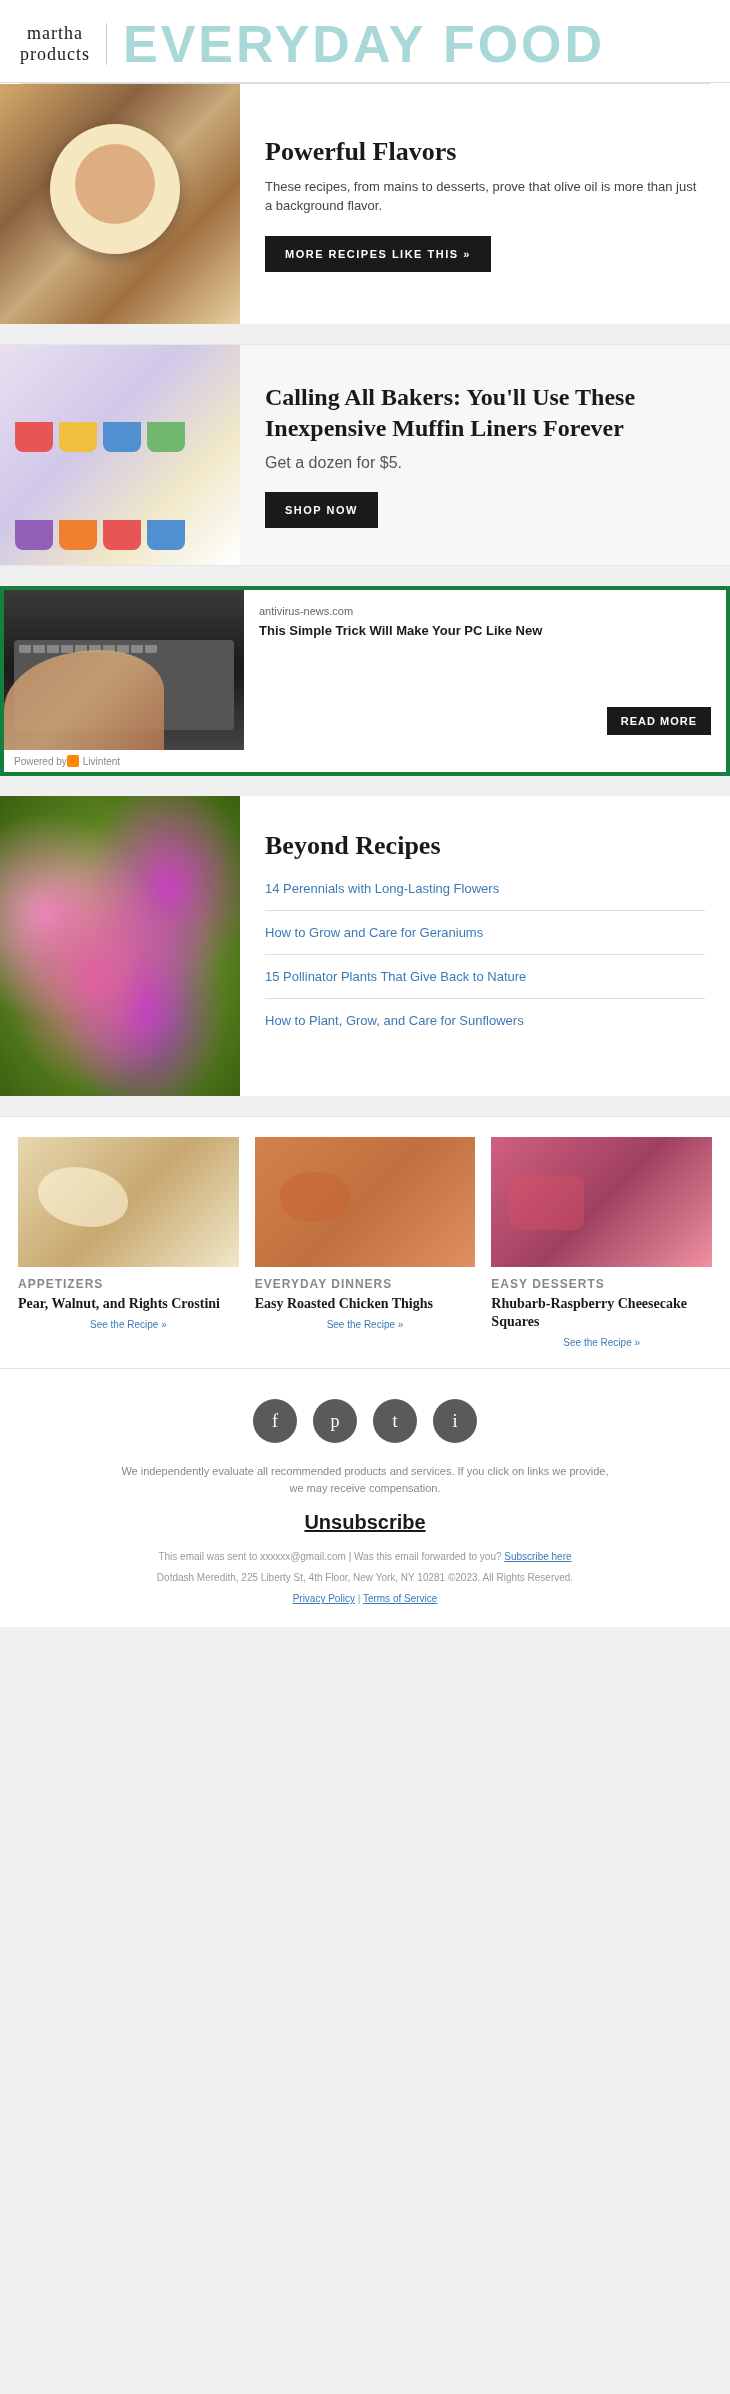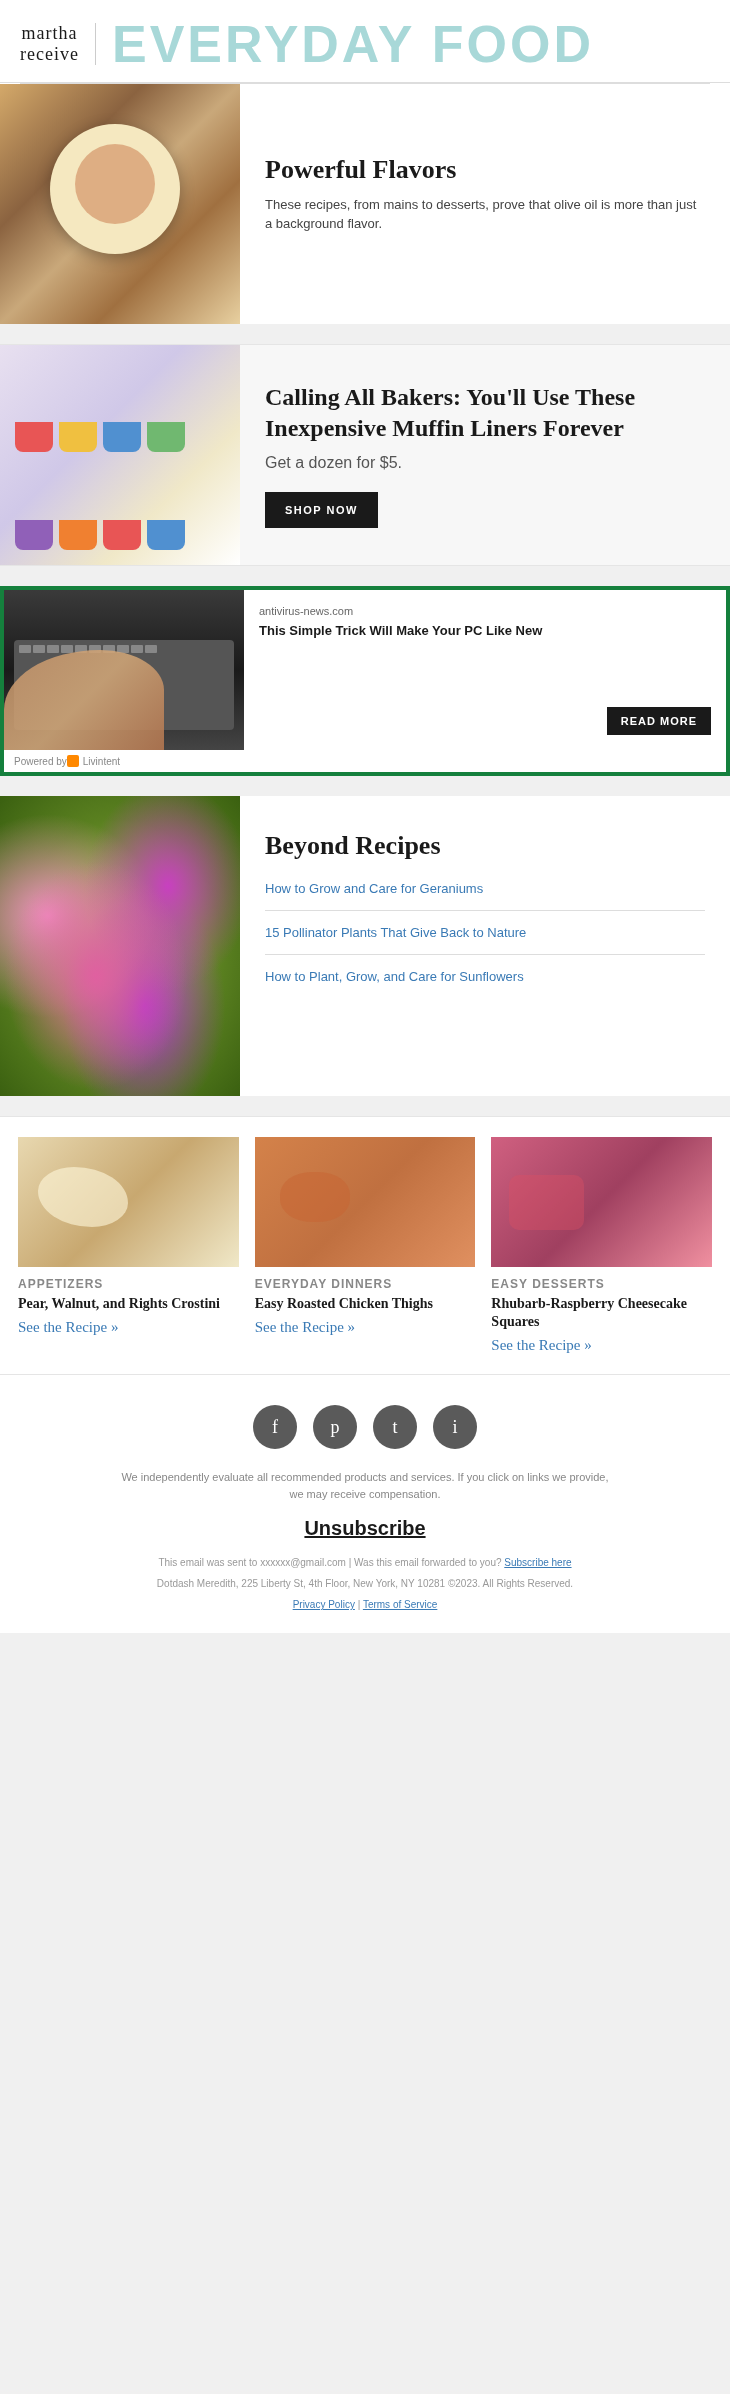--- a/index.html
+++ b/index.html
@@ -453,25 +453,26 @@
     }
     .card-title {
       font-family: Georgia, serif;
       font-size: 14px;
       font-weight: 700;
       color: #1a1a1a;
       line-height: 1.3;
       margin-bottom: 6px;
     }
     .card-link {
-      font-family: Liberation Serif, serif;
-      font-size: 15px;
+      font-family: Liberation Sans, sans-serif;
+      font-size: 10px;
       color: #3a7ab5;
       text-decoration: none;
       cursor: pointer;
+      text-align: center;
     }
 
     
     .section-social {
       background: #fff;
       padding: 30px 20px 20px;
       text-align: center;
       border-top: 1px solid #e5e5e5;
     }
     .social-icons {
@@ -538,36 +539,37 @@
     }
   </style>
 </head>
 <body>
 
 <div class="email-wrapper">
 
   <div class="header">
     <div class="martha-logo">
       <span class="name-martha">martha</span>
-      <span class="name-stewart">receive</span>
+      <span class="name-stewart">products</span>
     </div>
     <div class="header-title">EVERYDAY FOOD</div>
   </div>
 
   <div class="divider"></div>
 
   <div class="section-flavors">
     <div class="img-block">
       <div class="food-img">
         <div class="food-img-content"></div>
       </div>
     </div>
     <div class="text-block">
       <h2>Powerful Flavors</h2>
       <p>These recipes, from mains to desserts, prove that olive oil is more than just a background flavor.</p>
+      <button class="btn-dark">MORE RECIPES LIKE THIS »</button>
     </div>
   </div>
 
   <div class="section-gap"></div>
 
   <div class="section-muffin">
     <div class="muffin-img">
       <div class="muffin-img-content">
         <div class="muffin-cup cup-red"></div>
         <div class="muffin-cup cup-yellow"></div>
@@ -623,20 +625,21 @@
   </div>
 
   <div class="section-gap"></div>
 
   <div class="section-beyond">
     <div class="beyond-img">
       <div class="flowers-bg"></div>
     </div>
     <div class="text-block">
       <h2>Beyond Recipes</h2>
+      <a class="recipe-link">14 Perennials with Long-Lasting Flowers</a>
       <a class="recipe-link">How to Grow and Care for Geraniums</a>
       <a class="recipe-link">15 Pollinator Plants That Give Back to Nature</a>
       <a class="recipe-link">How to Plant, Grow, and Care for Sunflowers</a>
     </div>
   </div>
 
   <div class="section-gap"></div>
 
   <div class="section-cards">
     <div class="recipe-card">

